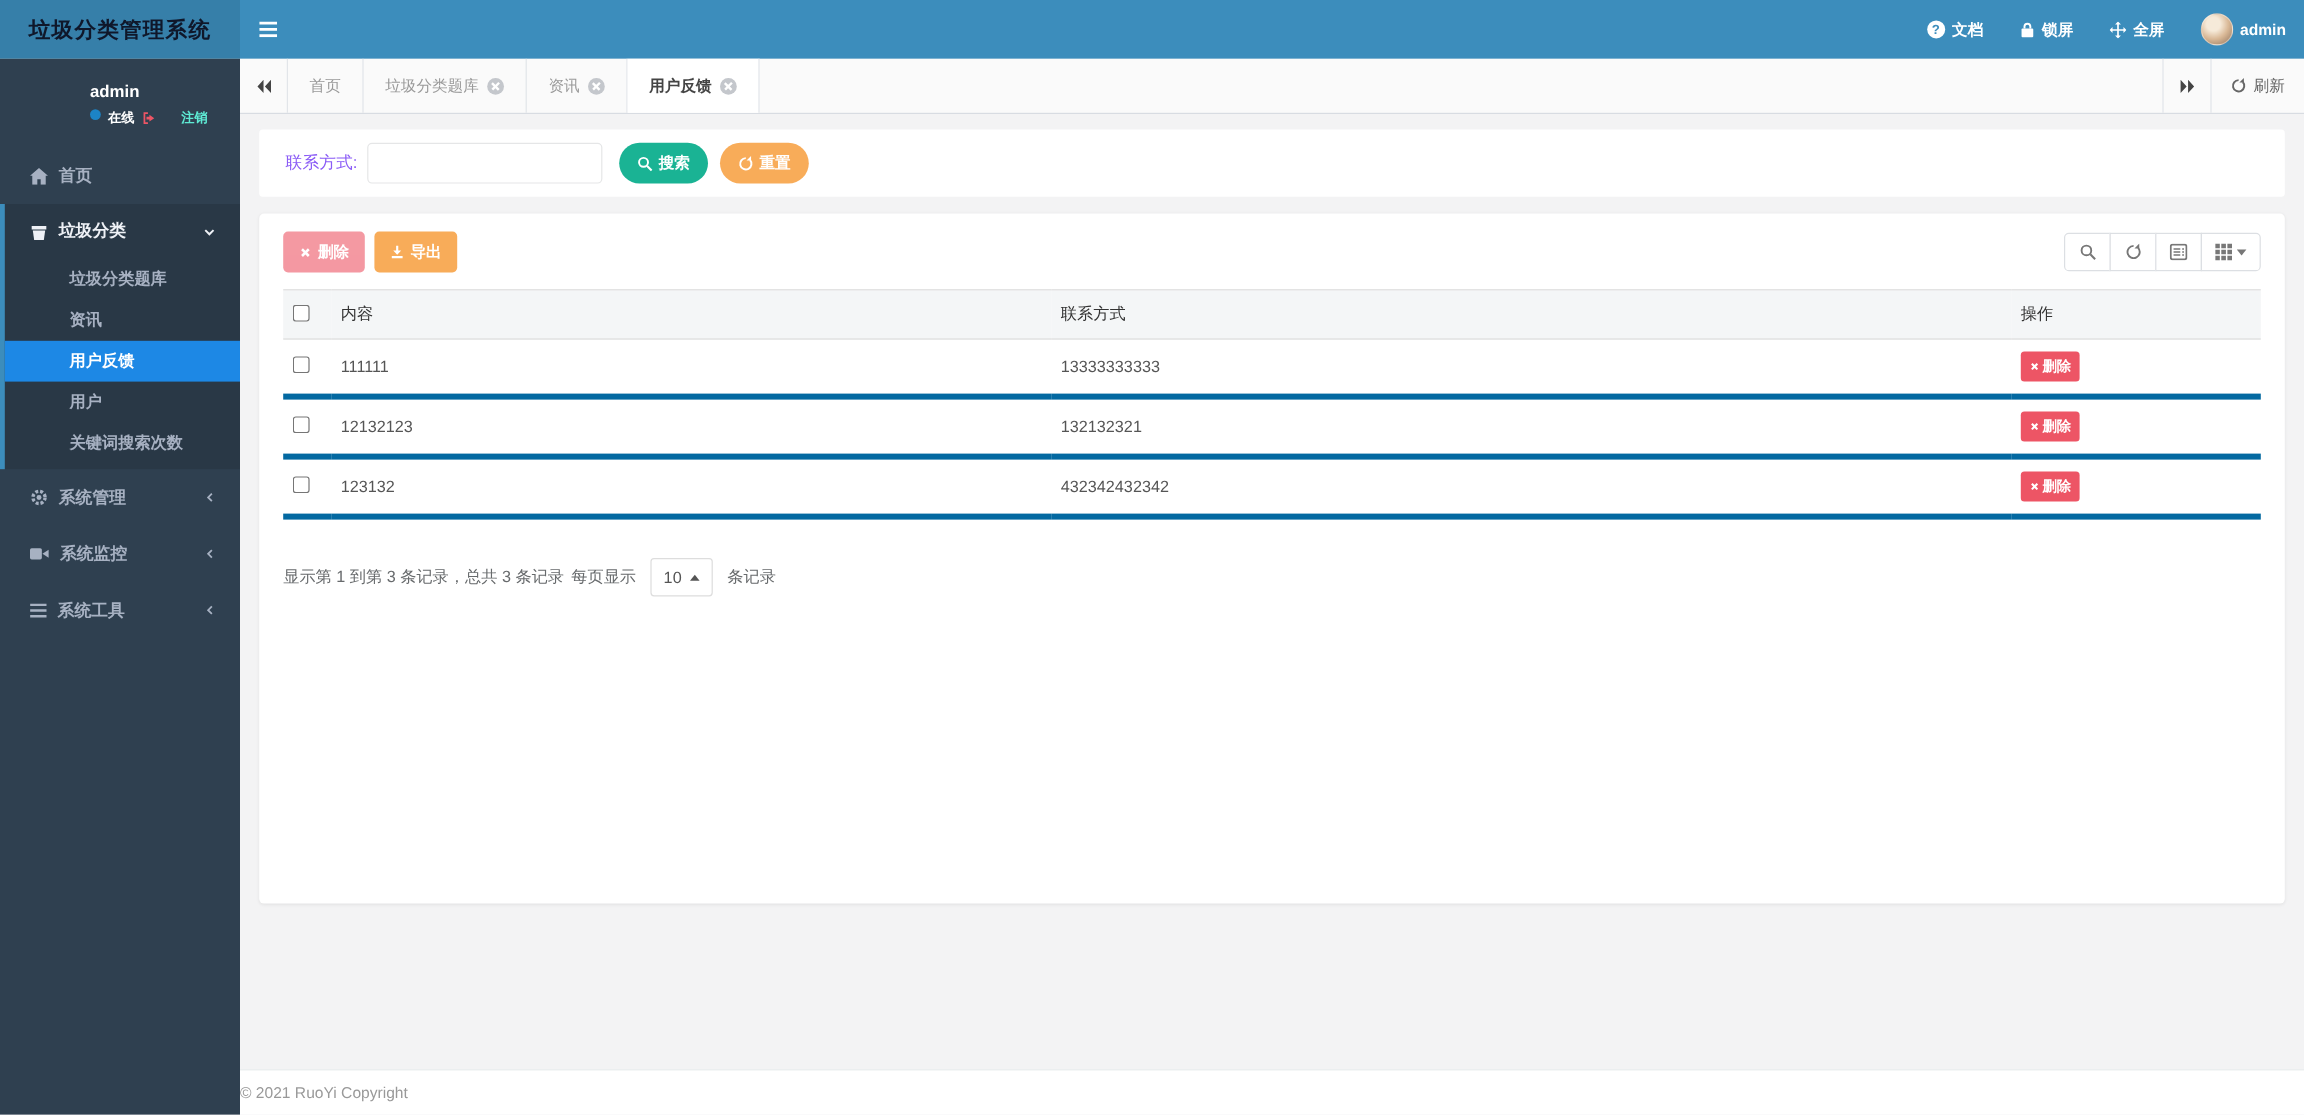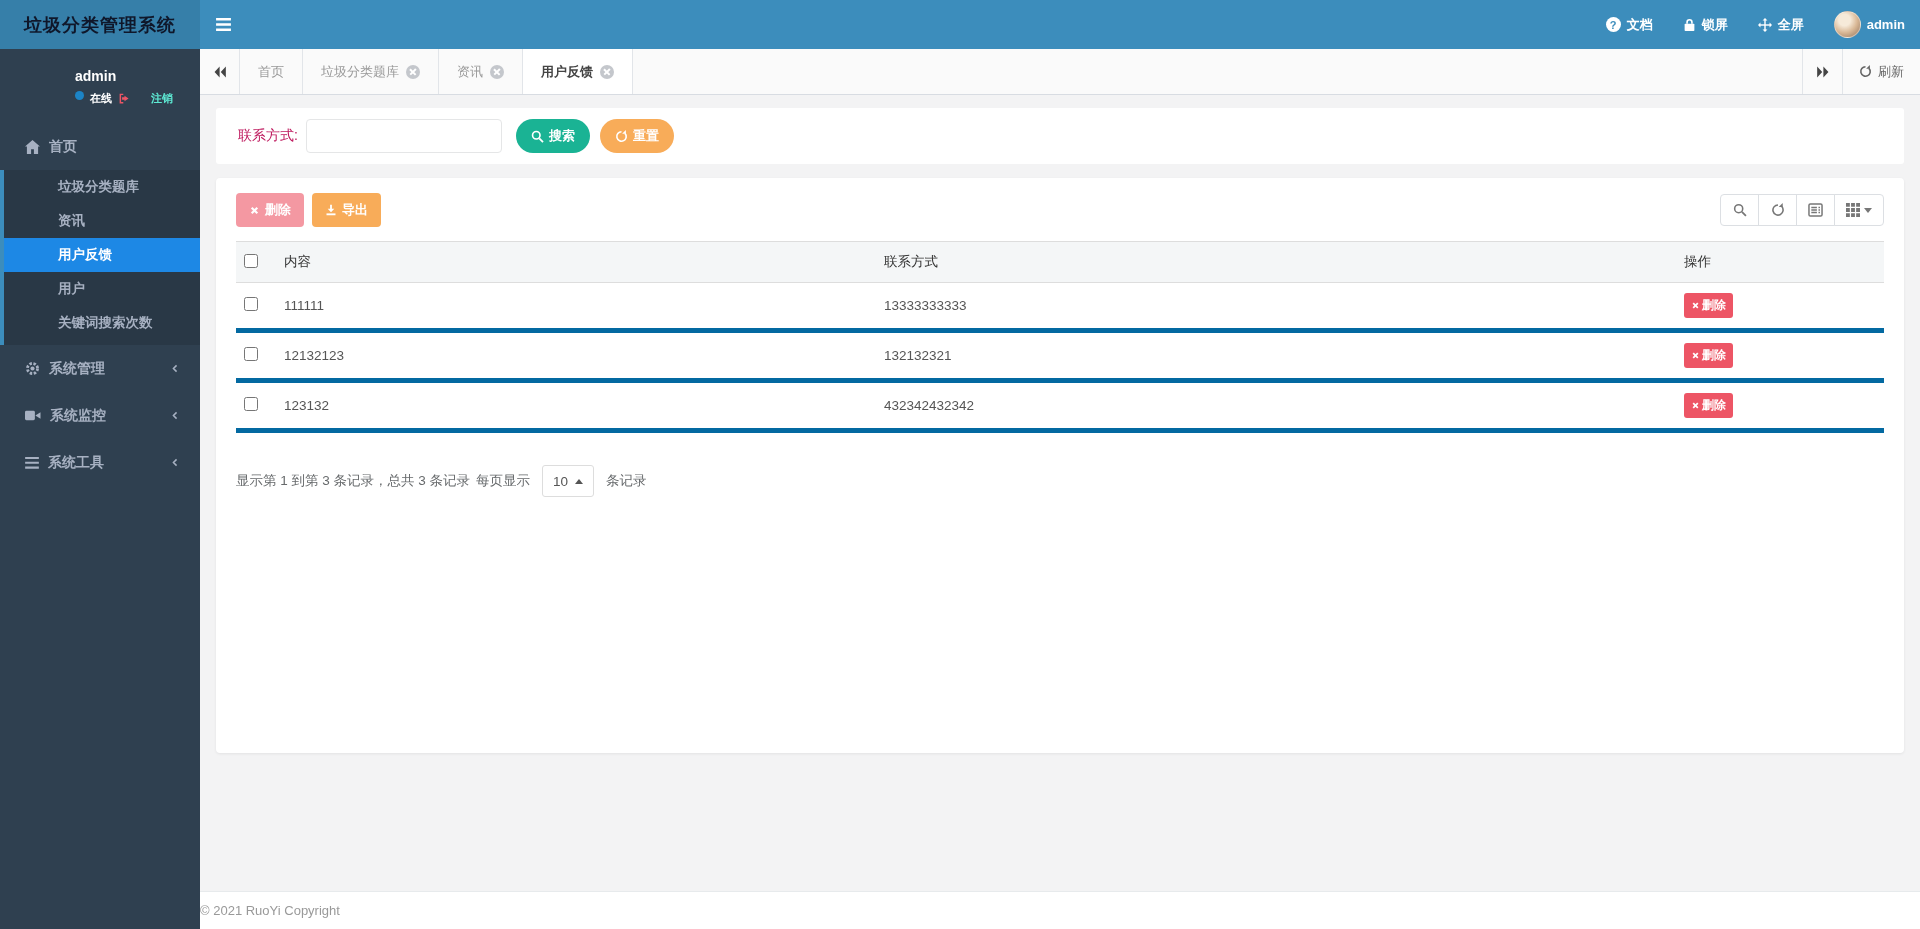--- a/index.html
+++ b/index.html
@@ -56,21 +56,21 @@
   .tab-close { width:14px; height:14px; border-radius:50%; background:#c4c7cc; position:relative; cursor:pointer; flex:none; }
   .tab-close::before, .tab-close::after { content:""; position:absolute; left:3.2px; top:6.3px; width:7.6px; height:1.6px; background:#fff; }
   .tab-close::before { transform:rotate(45deg); } .tab-close::after { transform:rotate(-45deg); }
   .tab-right { margin-left:auto; display:flex; align-items:stretch; }
   .refresh-btn { display:flex; align-items:center; gap:6px; padding:0 16px; color:#666; font-size:13px;
     border-left:1px solid #e2e5e9; cursor:pointer; }
 
   
   .content { flex:1; padding:13px 16px 0; overflow:hidden; }
   .search-panel { background:#fff; border-radius:3px; height:56px; display:flex; align-items:center; padding:0 22px; }
-  .search-label { font-size:14px; color:#be185d; }
+  .search-label { font-size:14px; color:#8b5cf6; }
   .search-input { width:196px; height:34px; border:1px solid #e5e6e7; border-radius:4px; margin:0 14px 0 8px;
     padding:0 8px; font-size:13px; outline:none; }
   .btn-pill { display:inline-flex; align-items:center; gap:5px; border:none; border-radius:17px;
     padding:8px 15px; font-size:13px; font-weight:bold; color:#fff; cursor:pointer; margin-right:10px; }
   .btn-search { background:#1ab394; }
   .btn-reset  { background:#f8ac59; }
 
   .table-panel { background:#fff; margin-top:14px; border-radius:4px; padding:15px 20px; height:575px;
     box-shadow:0 1px 3px rgba(0,0,0,.07); }
   .panel-toolbar { display:flex; align-items:center; }
@@ -176,20 +176,34 @@
     <div class="menu-item">
       <span class="icon">
         <svg width="15" height="14" viewBox="0 0 16 15" fill="currentColor">
             <path d="M8 0L0 7h2v8h4.5v-5h3v5H14V7h2z"></path>
           </svg>
       </span>
       <span>首页</span>
     </div>
 
     <div class="section">
+      <div class="menu-item">
+        <span class="icon">
+          <svg width="15" height="15" viewBox="0 0 16 16" fill="currentColor">
+              <path d="M1.5 2.5h13v3h-13z"></path>
+              <path d="M2.5 6.5h11L12.3 15H3.7z"></path>
+            </svg>
+        </span>
+        <span>垃圾分类</span>
+        <span class="chev icon">
+          <svg width="11" height="11" viewBox="0 0 16 16" fill="none" stroke="currentColor" stroke-width="2.4">
+              <path d="M3 5.5l5 5 5-5"></path>
+            </svg>
+        </span>
+      </div>
       <div class="sub-item">
         <span>垃圾分类题库</span>
       </div>
       <div class="sub-item">
         <span>资讯</span>
       </div>
       <div class="sub-item active">
         <span>用户反馈</span>
       </div>
       <div class="sub-item">

